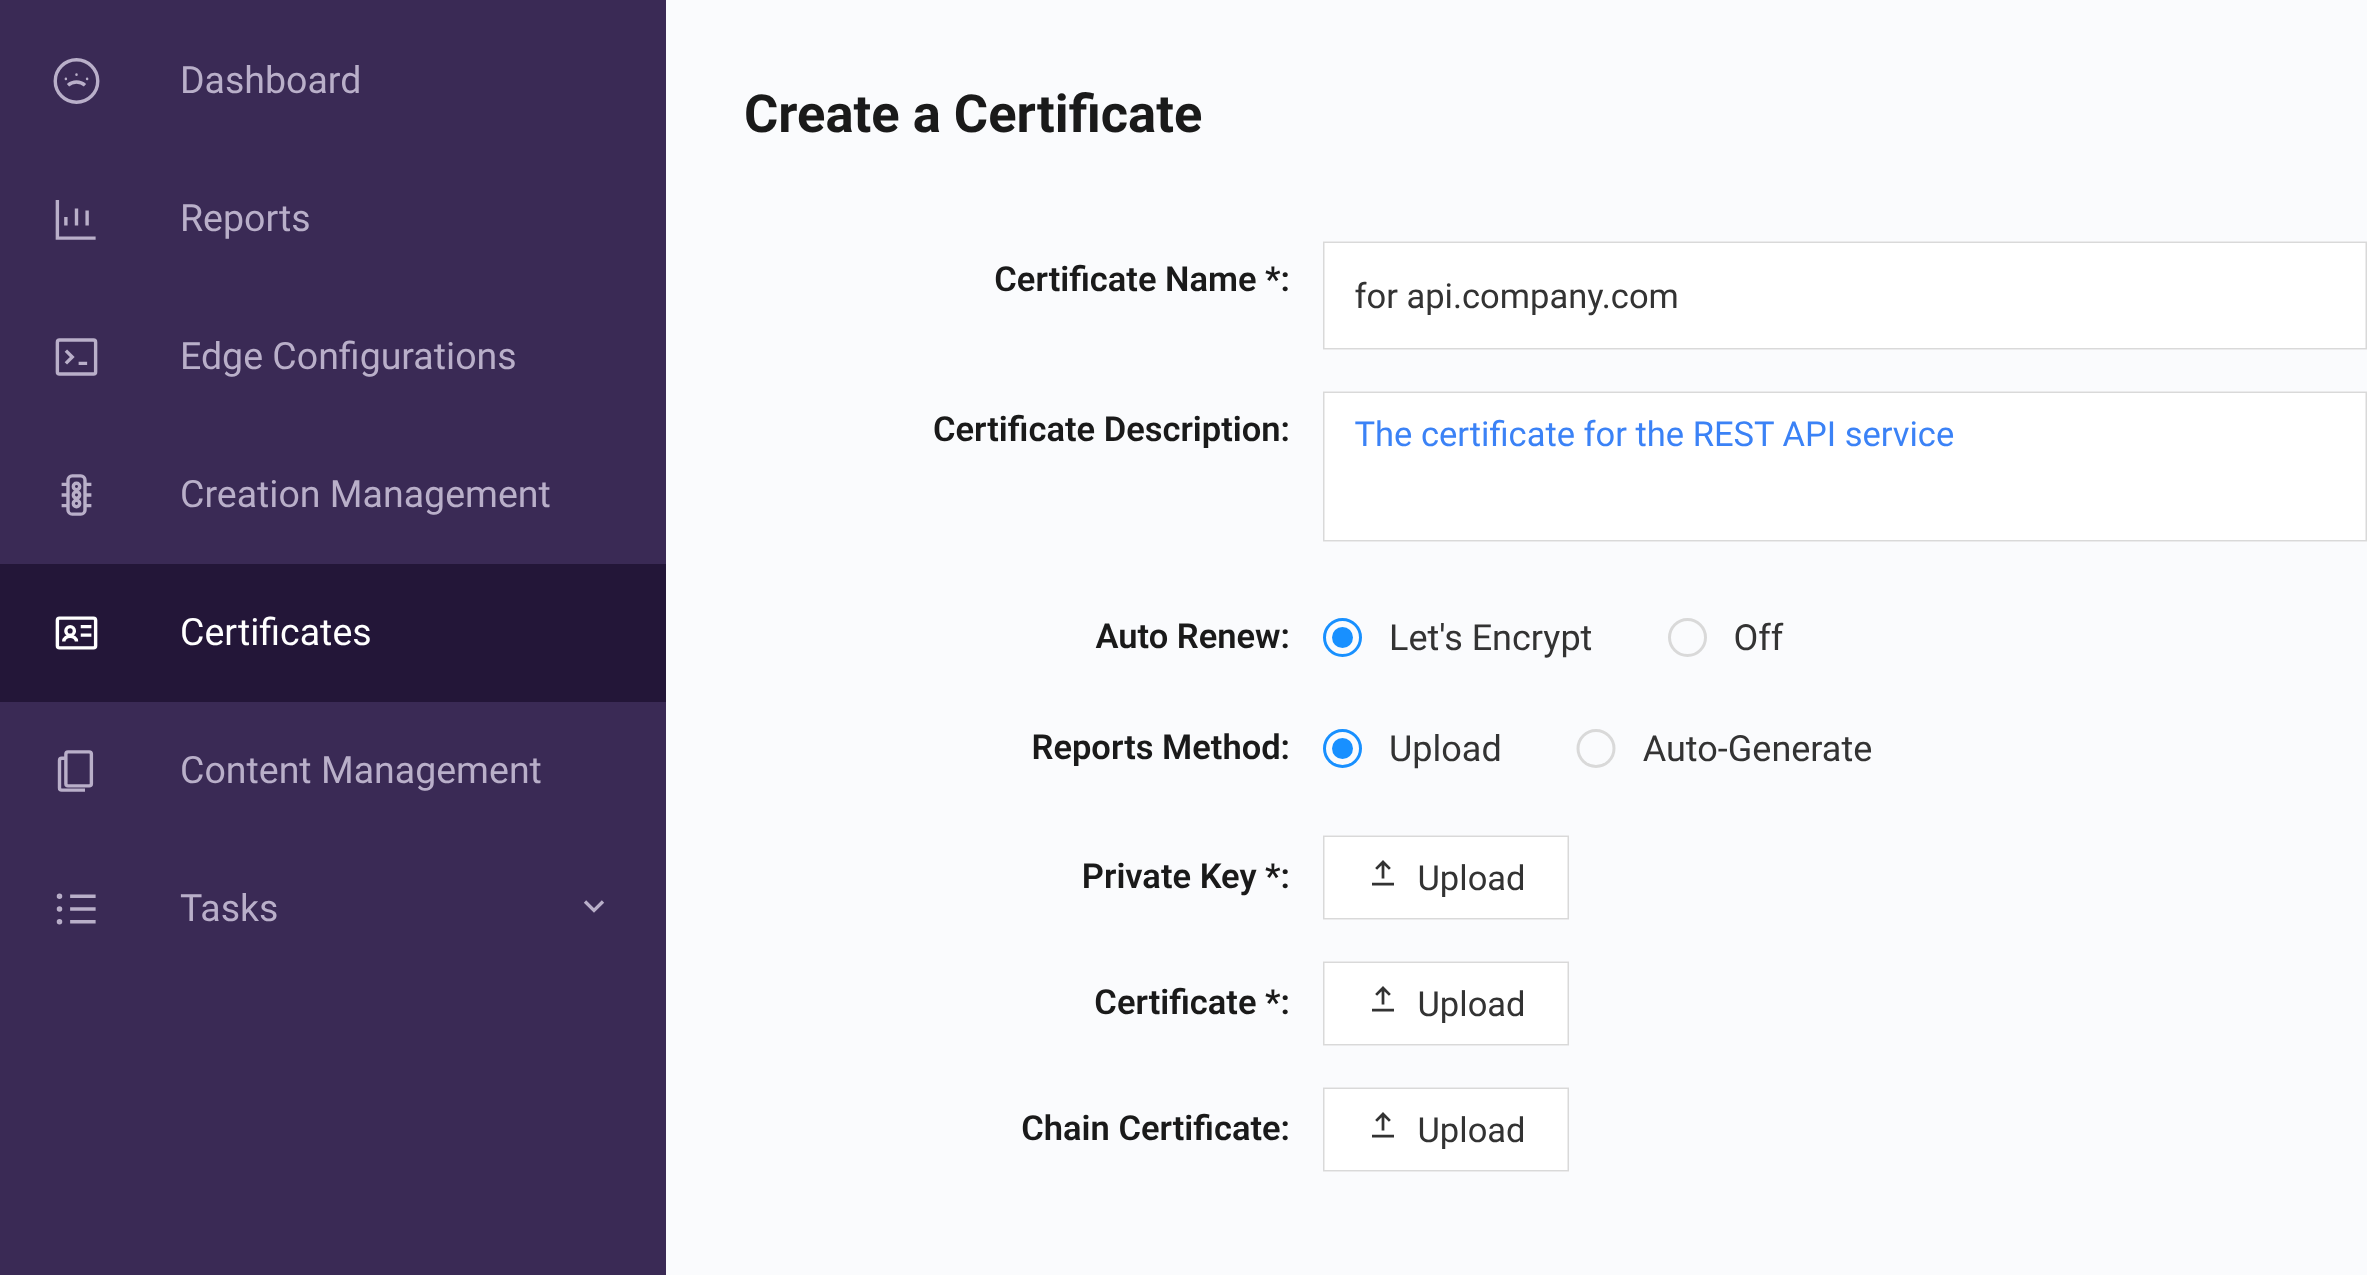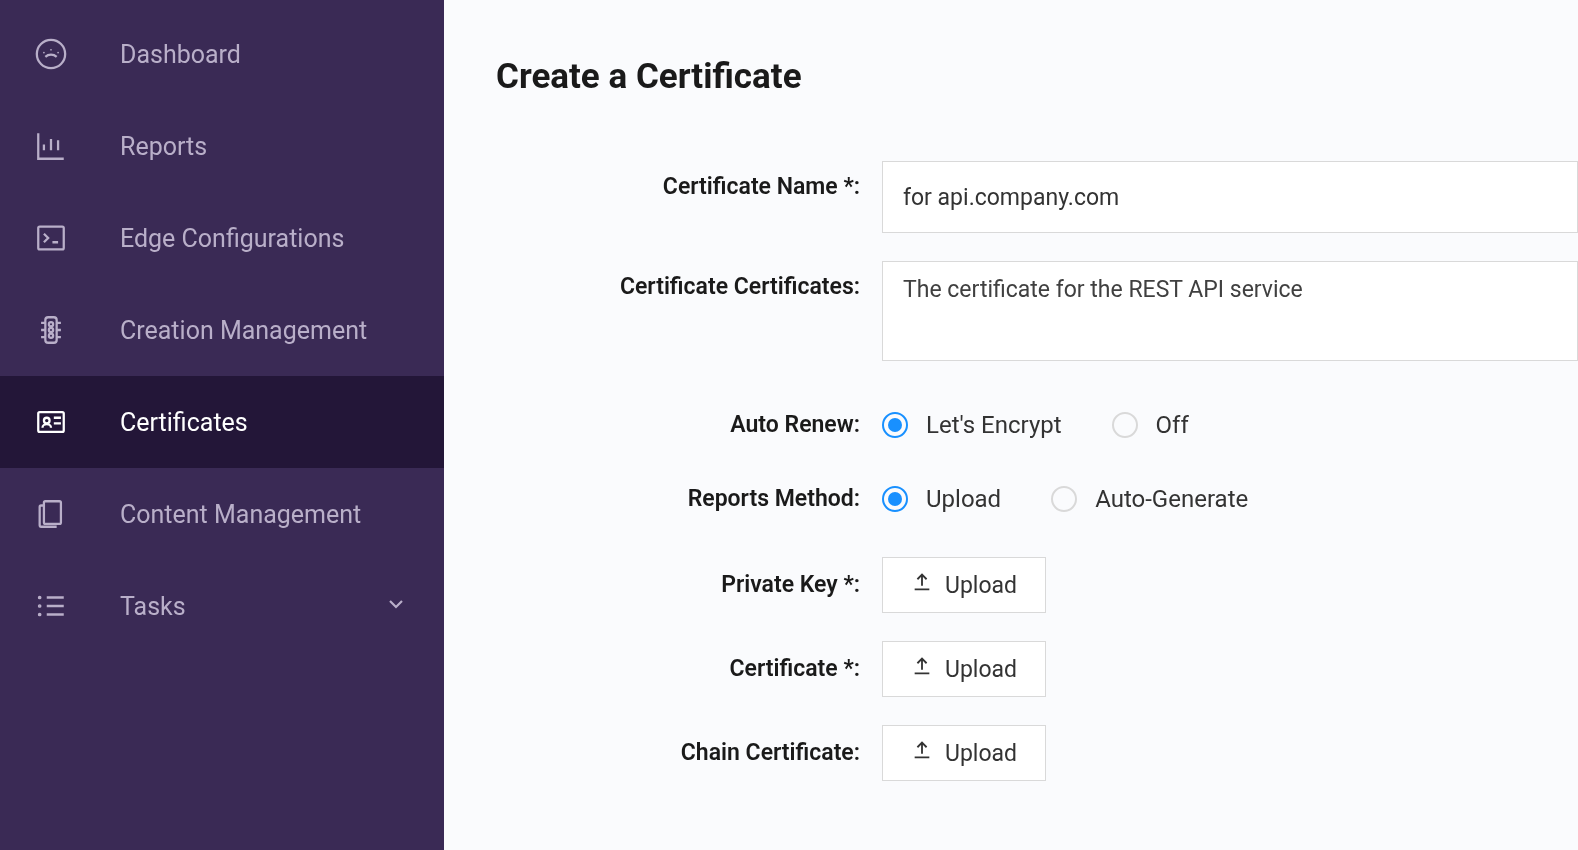--- a/index.html
+++ b/index.html
@@ -111,21 +111,21 @@
     color: #333;
     font-family: inherit;
   }
   .textarea-input {
     width: 100%;
     height: 100px;
     border: 1px solid #d9d9d9;
     background: #ffffff;
     padding: 14px 20px;
     font-size: 23px;
-    color: #404040;
+    color: #3b82f6;
     font-family: inherit;
     resize: none;
   }
   .radio-group {
     display: flex;
     align-items: center;
     gap: 50px;
     padding-top: 2px;
   }
   .radio-option {
@@ -269,21 +269,21 @@
   <h1 class="page-title">Create a Certificate</h1>
 
   <div class="form-row">
     <div class="form-label">Certificate Name *:</div>
     <div class="form-control">
       <input type="text" class="text-input" value="for api.company.com" style="">
     </div>
   </div>
 
   <div class="form-row spacer-lg">
-    <div class="form-label">Certificate Certificates:</div>
+    <div class="form-label">Certificate Description:</div>
     <div class="form-control">
       <textarea class="textarea-input" style="">The certificate for the REST API service</textarea>
     </div>
   </div>
 
   <div class="form-row spacer-lg">
     <div class="form-label radio-label">Auto Renew:</div>
     <div class="form-control">
       <div class="radio-group">
         <div class="radio-option">

